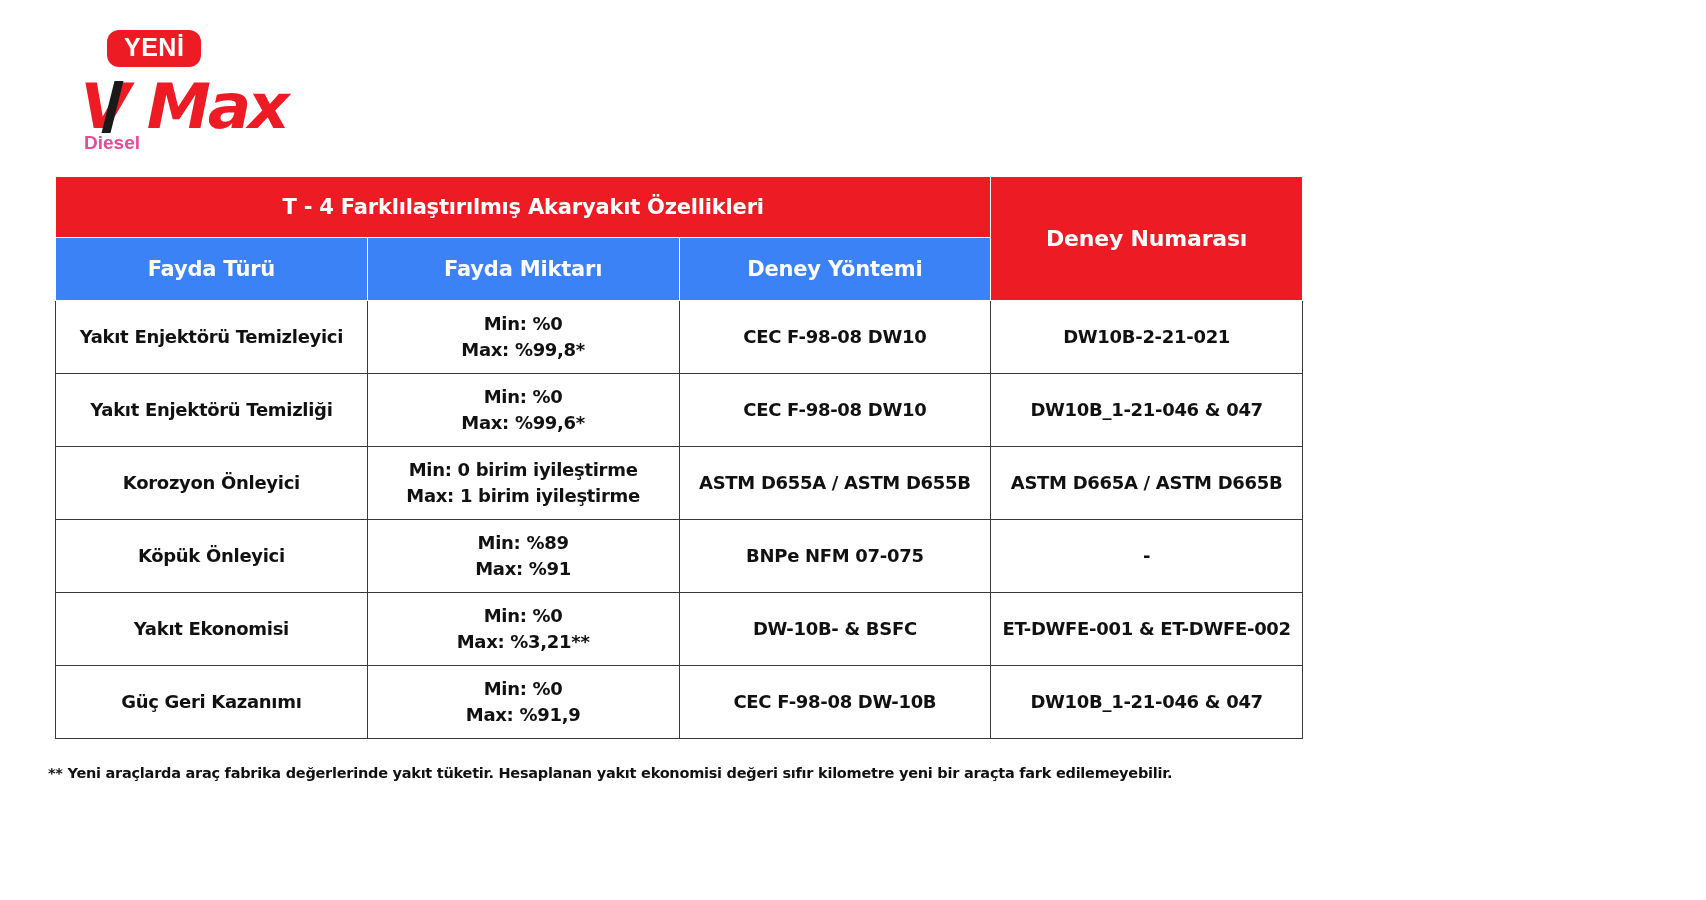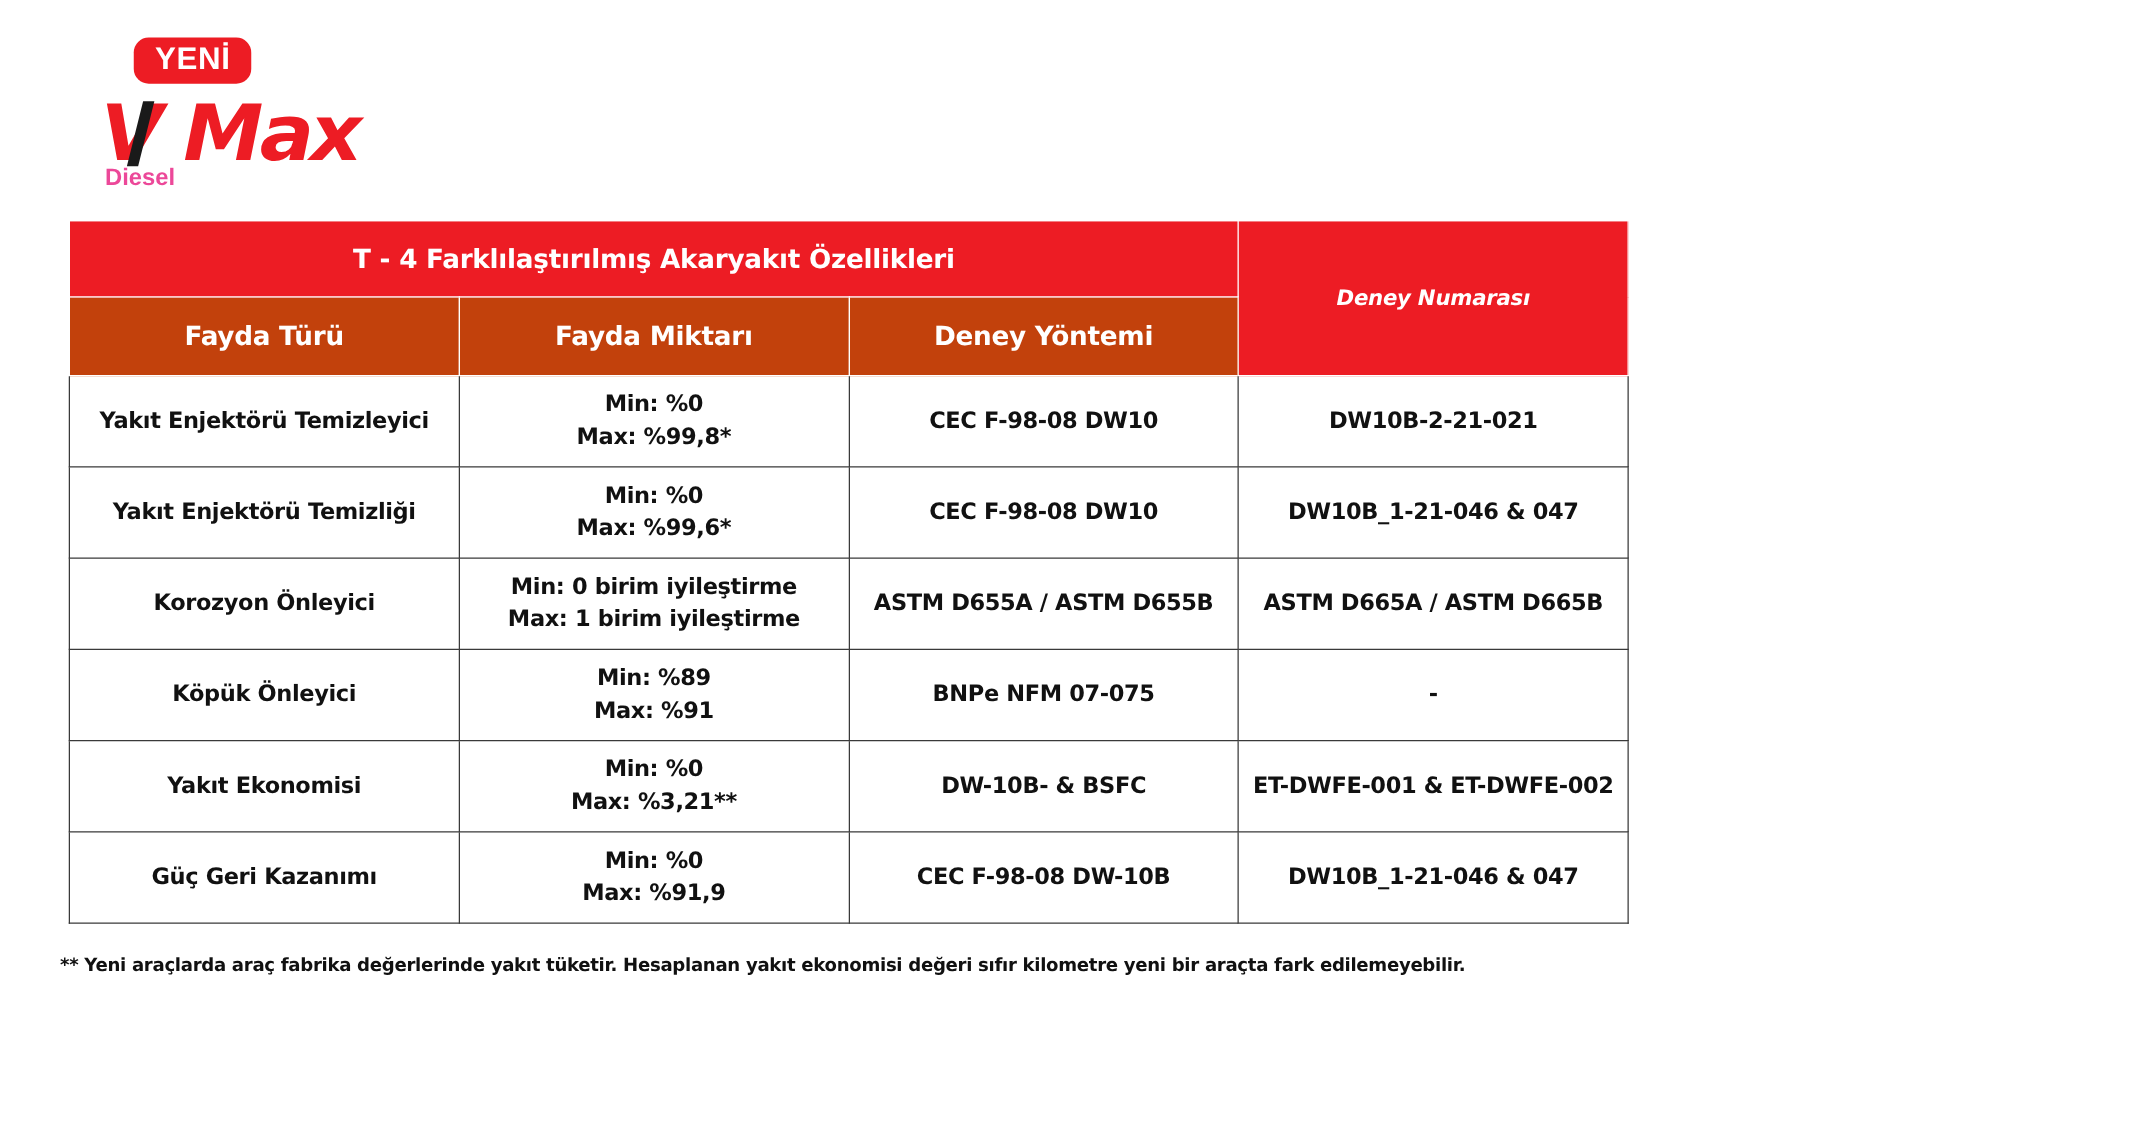--- a/index.html
+++ b/index.html
@@ -101,38 +101,37 @@
     background: #ED1C24;
     border: 1px solid #ffffff !important;
     color: #ffffff;
     height: 60px;
     font-family: "DejaVu Sans", sans-serif;
     font-weight: bold;
     font-size: 21px;
     letter-spacing: -0.2px;
   }
   .hdr-sub {
-    background: #c2410c;
+    background: #3b82f6;
     border: 1px solid #ffffff !important;
     color: #ffffff;
     height: 62px;
     font-family: "DejaVu Sans", sans-serif;
     font-weight: bold;
     font-size: 21px;
     letter-spacing: -0.2px;
   }
   .hdr-span {
     background: #ED1C24;
     border: 1px solid #ffffff !important;
     color: #ffffff;
     font-family: "DejaVu Sans", sans-serif;
     font-weight: bold;
-    font-size: 17px;
+    font-size: 22px;
     letter-spacing: -0.2px;
-    font-style: italic;
   }
   
   .body-cell {
     height: 72px;
     color: #111111;
     font-family: "DejaVu Sans", sans-serif;
     font-weight: bold;
     font-size: 18px;
     letter-spacing: -0.3px;
     line-height: 1.45;

